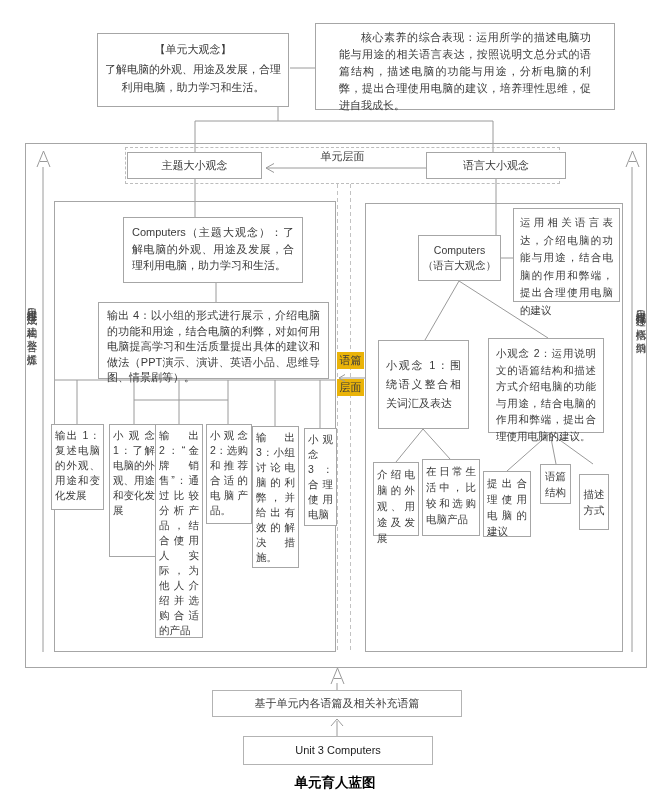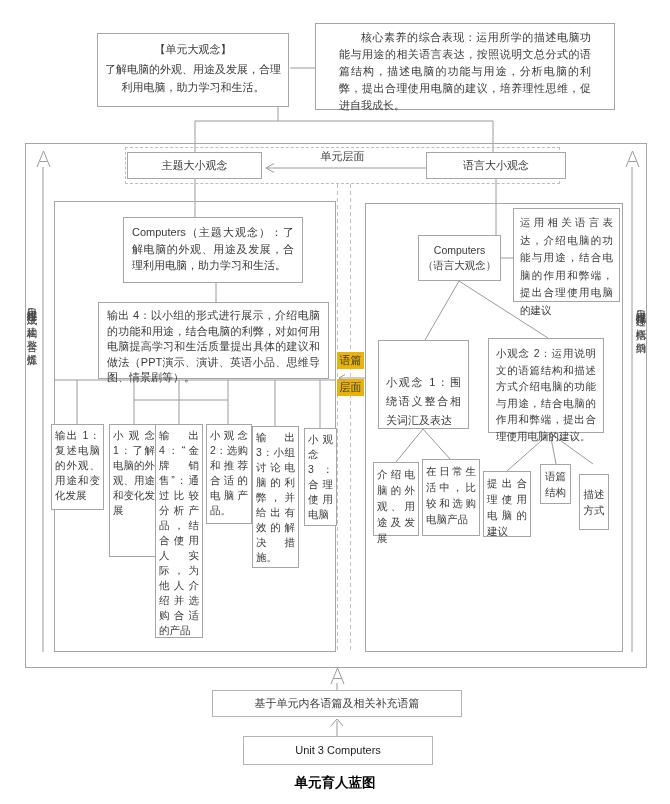--- a/index.html
+++ b/index.html
@@ -48,21 +48,21 @@
   #row1{left:109px;top:424px;width:50px;height:133px;}
   #row2{left:155px;top:424px;width:48px;height:214px;}
   #row3{left:206px;top:424px;width:46px;height:100px;}
   #row4{left:252px;top:426px;width:47px;height:142px;}
   #row5{left:304px;top:428px;width:33px;height:98px;}
   .rowbox{font-size:10.5px;line-height:15px;}
 
   
   #box-lang-big{left:418px;top:235px;width:83px;height:46px;font-size:10.5px;line-height:15px;}
   #box-lang-note{left:513px;top:208px;width:107px;height:94px;padding:5px 6px;font-size:10.5px;line-height:17.5px;}
-  #box-mini1{left:378px;top:340px;width:91px;height:89px;padding:22px 7px;line-height:19px;}
+  #box-mini1{left:378px;top:340px;width:91px;height:89px;padding:5px 7px;line-height:19px;}
   #box-mini1 .inner{margin-top:10px;}
   #box-mini2{left:488px;top:338px;width:116px;height:95px;padding:6px 7px;font-size:10.5px;line-height:16.5px;}
   #leaf0{left:373px;top:462px;width:46px;height:74px;}
   #leaf1{left:422px;top:459px;width:58px;height:77px;}
   #leaf2{left:483px;top:471px;width:48px;height:66px;}
   #leaf3{left:540px;top:464px;width:31px;height:40px;}
   #leaf4{left:579px;top:464px;width:30px;height:56px;margin-top:10px;}
   .leaf{font-size:10.5px;line-height:16px;}
 
   
@@ -160,21 +160,21 @@
   <div class="box just" id="box-output4">
     <span>输出 4：以小组的形式进行展示，介绍电脑的功能和用途，结合电脑的利弊，对如何用电脑提高学习和生活质量提出具体的建议和做法（PPT演示、演讲、英语小品、思维导图、情景剧等）。</span>
   </div>
   <div class="box rowbox just padsm" id="row0">
     <span>输出 1：复述电脑的外观、用途和变化发展</span>
   </div>
   <div class="box rowbox just padsm" id="row1">
     <span>小观念 1：了解电脑的外观、用途和变化发展</span>
   </div>
   <div class="box rowbox just padsm" id="row2">
-    <span>输出 4：“金牌销售”：通过比较分析产品，结合使用人实际，为他人介绍并选购合适的产品</span>
+    <span>输出 2：“金牌销售”：通过比较分析产品，结合使用人实际，为他人介绍并选购合适的产品</span>
   </div>
   <div class="box rowbox just padsm" id="row3">
     <span>小观念 2：选购和推荐合适的电脑产品。</span>
   </div>
   <div class="box rowbox just padsm" id="row4">
     <span>输出 3：小组讨论电脑的利弊，并给出有效的解决措施。</span>
   </div>
   <div class="box rowbox just padsm" id="row5">
     <span>小观念 3：合理使用电脑</span>
   </div>

